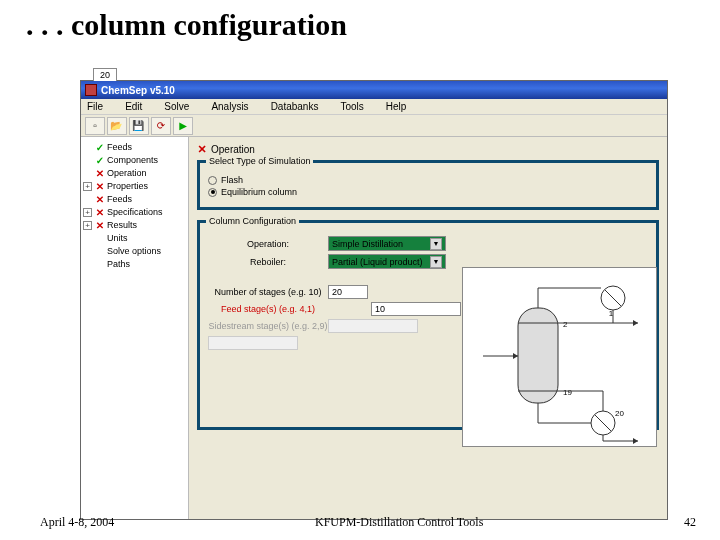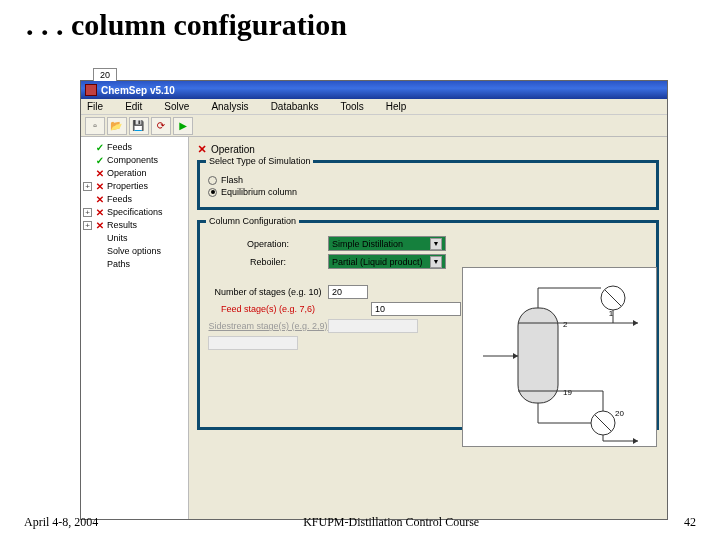--- a/index.html
+++ b/index.html
@@ -7,21 +7,21 @@
     width: 720px; height: 540px;
     font-family: "Times New Roman", serif;
     background: #fff;
     position: relative;
   }
   .slide-title {
     font-size: 30px; font-weight: bold;
     padding: 8px 12px 0 26px; color: #000;
   }
   .footer {
-    position: absolute; bottom: 10px; left: 0; right: 0;
+    position: absolute; bottom: 10px; left: 16px; right: 0;
     font-size: 12px; display: flex;
     justify-content: space-between; padding: 0 24px;
   }
   .app-window {
     position: absolute; top: 80px; left: 80px;
     width: 588px; height: 440px;
     font-family: Tahoma, Arial, sans-serif;
     font-size: 10px;
     background: #ece9d8;
     border: 1px solid #666;
@@ -98,21 +98,21 @@
   .radio.selected::after {
     content: ""; width: 4px; height: 4px;
     background: #000; border-radius: 50%;
   }
   .config-row {
     display: flex; align-items: center; margin: 3px 0;
     font-size: 9px;
   }
   .config-row .lbl { width: 120px; text-align: center; }
   .config-row .lbl.red { color: #c00; }
-  .config-row .lbl.grey { color: #999; text-decoration: underline; }
+  .config-row .lbl.grey { color: #999; }
   .dropdown {
     border: 1px solid #888; background: #15803d;
     height: 15px; display: flex; align-items: center;
     padding: 0 3px; min-width: 118px;
     justify-content: space-between; font-size: 9px;
   }
   .dropdown .arrow {
     width: 12px; height: 12px; background: #ddd;
     border: 1px solid #999; margin-left: 4px;
     display: flex; align-items: center; justify-content: center;
@@ -253,21 +253,21 @@
             <span>Partial (Liquid product)</span>
               <span class="arrow">▼</span>
           </div>
         </div>
         <div style="height:10px;"></div>
         <div class="config-row">
           <span class="lbl">Number of stages (e.g. 10)</span>
           <div class="textfield">20</div>
         </div>
         <div class="config-row">
-          <span class="lbl red">Feed stage(s) (e.g. 7,6)</span>
+          <span class="lbl red">Feed stage(s) (e.g. 4,1)</span>
           <div class="textfield" style="min-width:90px;margin-left:43px;">10</div>
         </div>
         <div class="config-row">
           <span class="lbl grey">Sidestream stage(s) (e.g. 2,9)</span>
           <div class="textfield disabled" style="min-width:90px;"></div>
         </div>
         <div class="config-row">
           <div class="textfield disabled" style="min-width:90px;"></div>
         </div>
       </div>
@@ -296,15 +296,15 @@
           <polygon points="55,88 50,85 50,91" fill="#333"></polygon>
         </svg>
       </div>
 
     </div>
   </div>
 </div>
 
 <div class="footer">
   <span>April 4-8, 2004</span>
-  <span>KFUPM-Distillation Control Course</span>
+  <span>KFUPM-Distillation Control Tools</span>
   <span>42</span>
 </div>
 
 </body></html>

